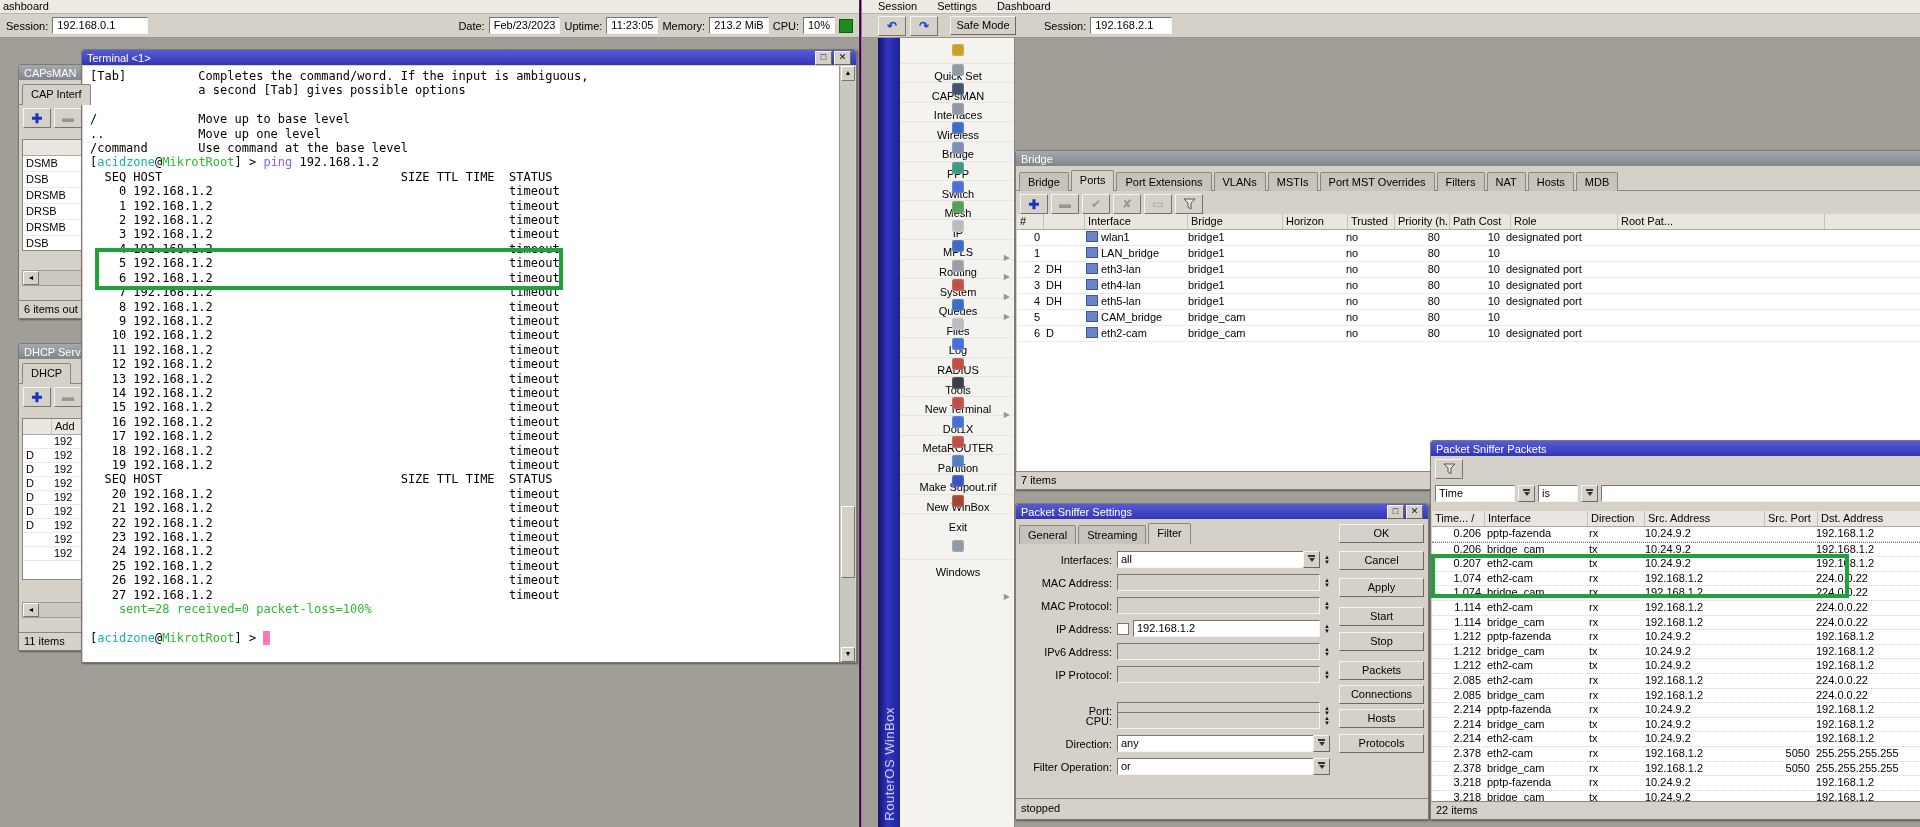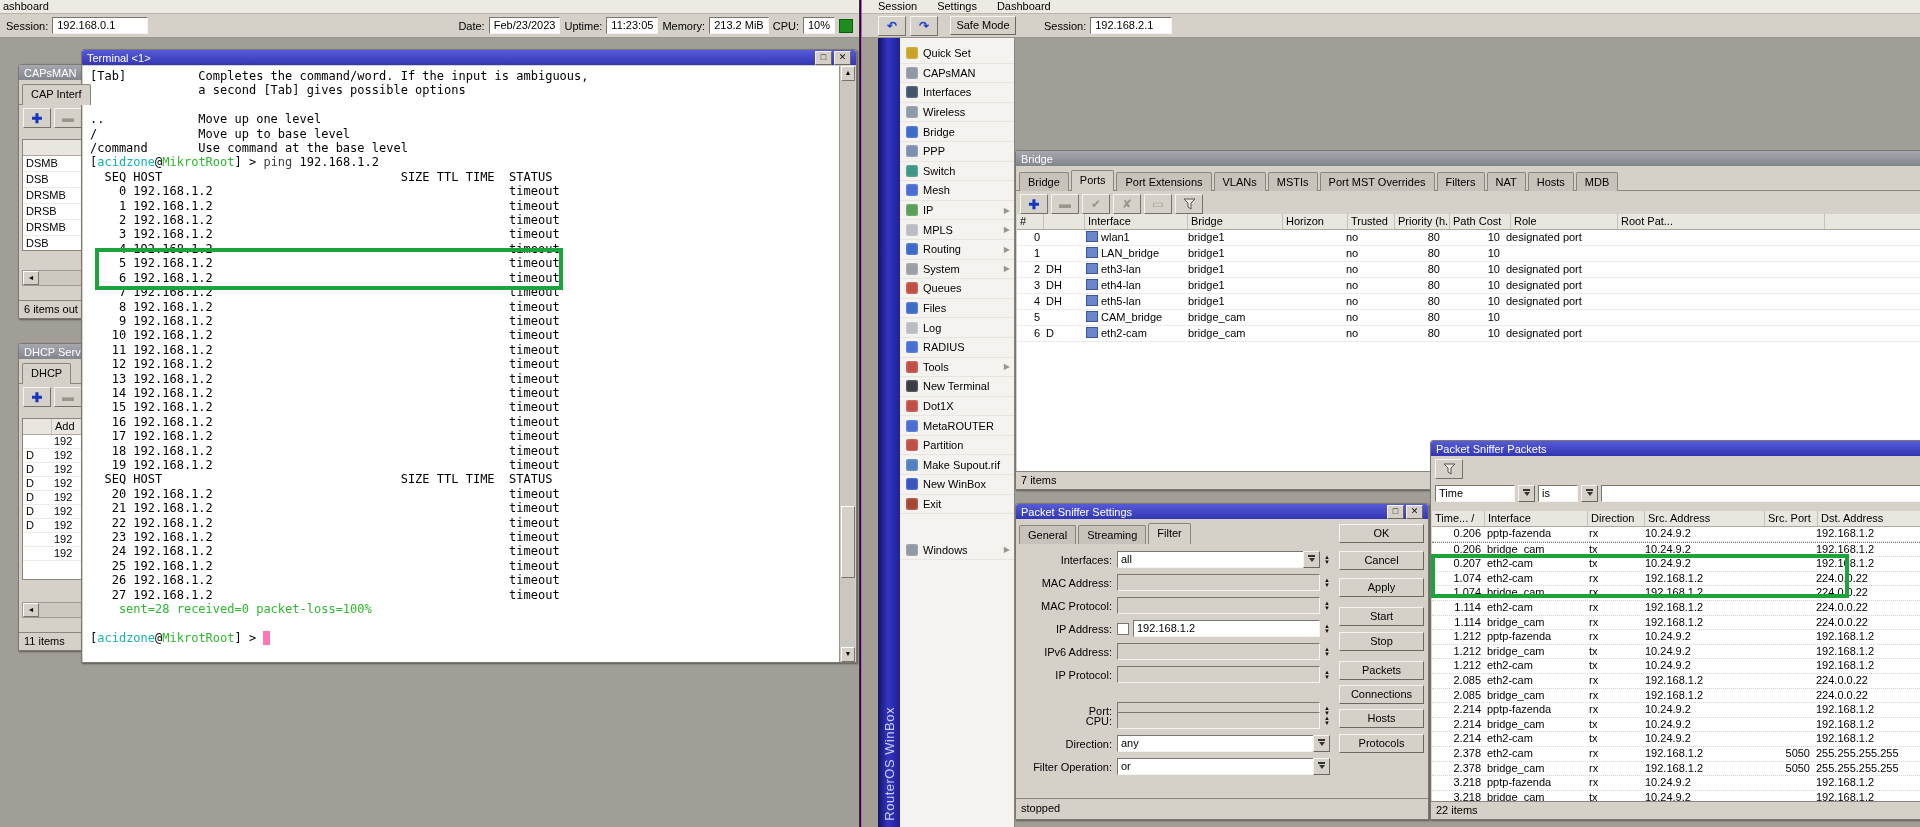--- a/index.html
+++ b/index.html
@@ -39,21 +39,21 @@
   .hscr{position:absolute;left:3px;height:14px;background:#cdc9c1;border:1px solid #a09c94;display:flex;align-items:center;}
   .hbtn{width:14px;height:12px;background:#d5d1c9;border:1px solid #fff;border-right-color:#77736b;border-bottom-color:#77736b;font-size:7px;text-align:center;line-height:11px;}
   .termbody{position:absolute;left:1px;top:16px;right:16px;bottom:0;background:#fff;overflow:hidden;font-family:"DejaVu Sans Mono",monospace;font-size:12px;line-height:14.4px;padding:3px 0 0 7px;}
   .tline{white-space:pre;}
   .vscroll{position:absolute;top:16px;bottom:0;right:1px;width:15px;background:#cac7c1;border-left:1px solid #98948c;}
   .varr{position:absolute;left:1px;width:12px;height:13px;background:#d5d1c9;border:1px solid #fff;border-right-color:#77736b;border-bottom-color:#77736b;font-size:7px;text-align:center;line-height:12px;}
   .vthumb{position:absolute;left:1px;width:12px;background:#d5d1c9;border:1px solid #fff;border-right-color:#77736b;border-bottom-color:#77736b;}
   .brand{position:absolute;left:16px;top:38px;width:22px;bottom:0;background:linear-gradient(90deg,#121465,#3335c4 45%,#1f2194);}
   .brand span{position:absolute;bottom:6px;left:4px;writing-mode:vertical-rl;transform:rotate(180deg);color:#ccd0e4;font-size:13px;letter-spacing:.5px;}
   .sidebar{position:absolute;left:38px;top:38px;width:115px;bottom:0;background:#f4f3ef;border-right:1px solid #8a867e;padding-top:6px;box-sizing:border-box;}
-  .sbitem{height:18.6px;display:flex;align-items:center;gap:5px;padding:0 4px 0 6px;border-bottom:1px solid #e7e5df;}
+  .sbitem{height:18.6px;display:flex;align-items:center;gap:14px;padding:0 4px 0 6px;border-bottom:1px solid #e7e5df;flex-direction:column;}
   .sbic{width:12px;height:12px;border-radius:2px;flex:none;box-shadow:inset 0 0 2px rgba(255,255,255,.5);}
   .sbarrow{margin-left:auto;color:#9a968e;font-size:8px;}
   .btn{background:#d5d1c9;border:1px solid #f6f4f0;border-right-color:#6c6860;border-bottom-color:#6c6860;text-align:center;}
   .formrow{position:absolute;display:flex;align-items:center;}
   .flabel{width:92px;text-align:right;padding-right:5px;flex:none;}
   .ffield{height:15px;line-height:15px;border:1px solid #7a766e;border-bottom-color:#f6f4f0;border-right-color:#f6f4f0;padding:0 3px;position:relative;}
   .fwhite{background:#fff;}
   .fdis{background:#d5d1c9;}
   .drop{width:15px;height:15px;background:#d5d1c9;border:1px solid #f6f4f0;border-right-color:#6c6860;border-bottom-color:#6c6860;flex:none;}
   .drop i{display:block;width:7px;border-top:2px solid #333;margin:3px auto 1px;}
@@ -207,24 +207,24 @@
           <span>Terminal &lt;1&gt;</span>
           <span class="tbtns">
             <span class="tbtn">□</span>
             <span class="tbtn">✕</span>
           </span>
         </div>
         <div class="termbody" id="terminal-body">
             <div class="tline">[Tab]          Completes the command/word. If the input is ambiguous,</div>
             <div class="tline">               a second [Tab] gives possible options</div>
             <div class="tline"> </div>
+            <div class="tline">/              Move up to base level</div>
             <div class="tline">..             Move up one level</div>
-            <div class="tline">/              Move up to base level</div>
             <div class="tline">/command       Use command at the base level</div>
-            <div class="tline"><span>[</span><span style="color: rgb(23, 176, 176);">acidzone</span><span>@</span><span style="color: rgb(45, 184, 45);">MikrotRoot</span><span>] &gt; </span><span style="color: #404040;">ping</span><span> 192.168.1.2</span></div>
+            <div class="tline"><span>[</span><span style="color: rgb(23, 176, 176);">acidzone</span><span>@</span><span style="color: rgb(45, 184, 45);">MikrotRoot</span><span>] &gt; </span><span style="color: #8b5cf6;">ping</span><span> 192.168.1.2</span></div>
             <div class="tline">  SEQ HOST                                 SIZE TTL TIME  STATUS</div>
             <div class="tline">    0 192.168.1.2                                         timeout</div>
             <div class="tline">    1 192.168.1.2                                         timeout</div>
             <div class="tline">    2 192.168.1.2                                         timeout</div>
             <div class="tline">    3 192.168.1.2                                         timeout</div>
             <div class="tline">    4 192.168.1.2                                         timeout</div>
             <div class="tline">    5 192.168.1.2                                         timeout</div>
             <div class="tline">    6 192.168.1.2                                         timeout</div>
             <div class="tline">    7 192.168.1.2                                         timeout</div>
             <div class="tline">    8 192.168.1.2                                         timeout</div>

